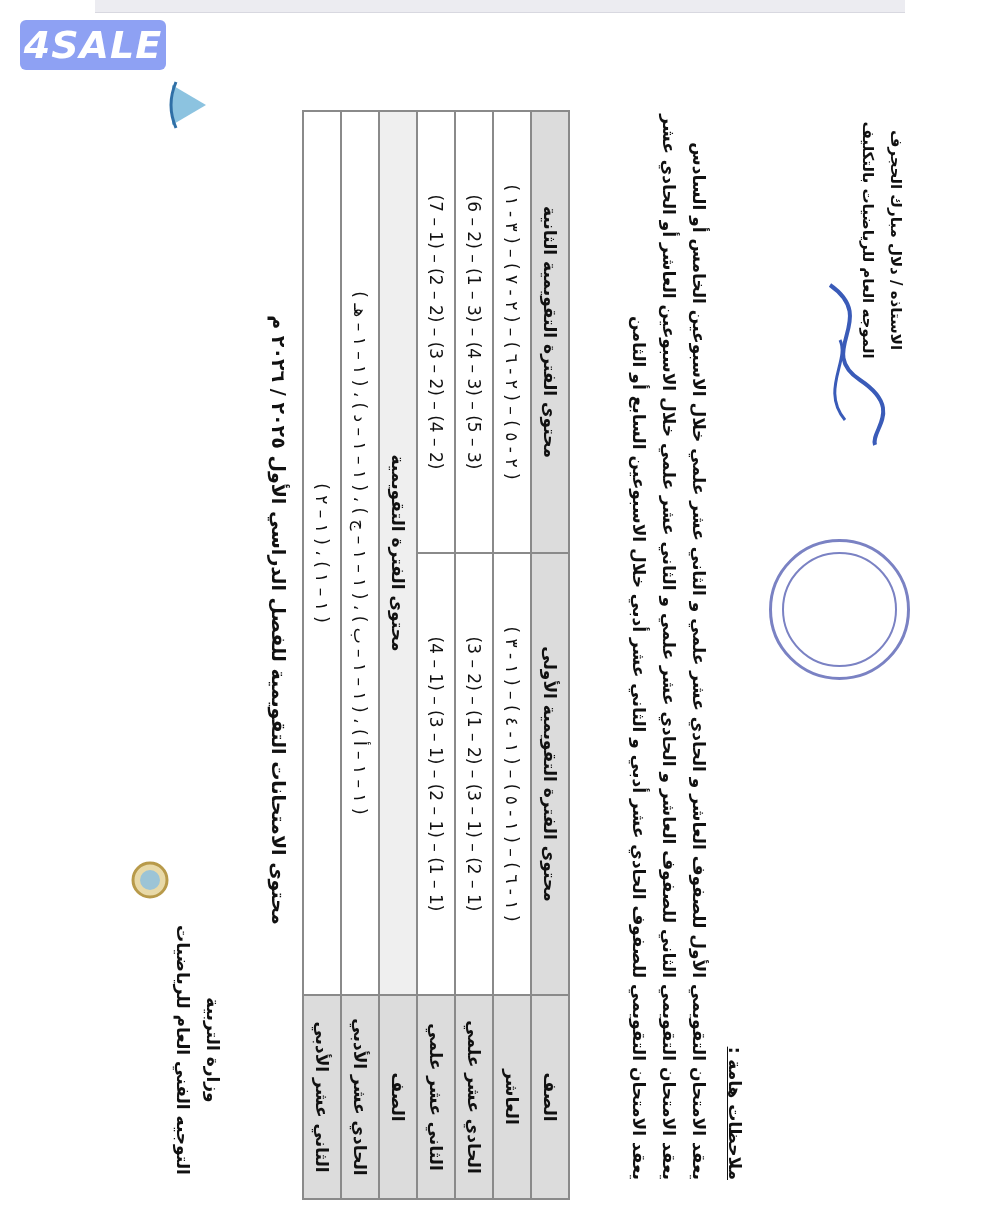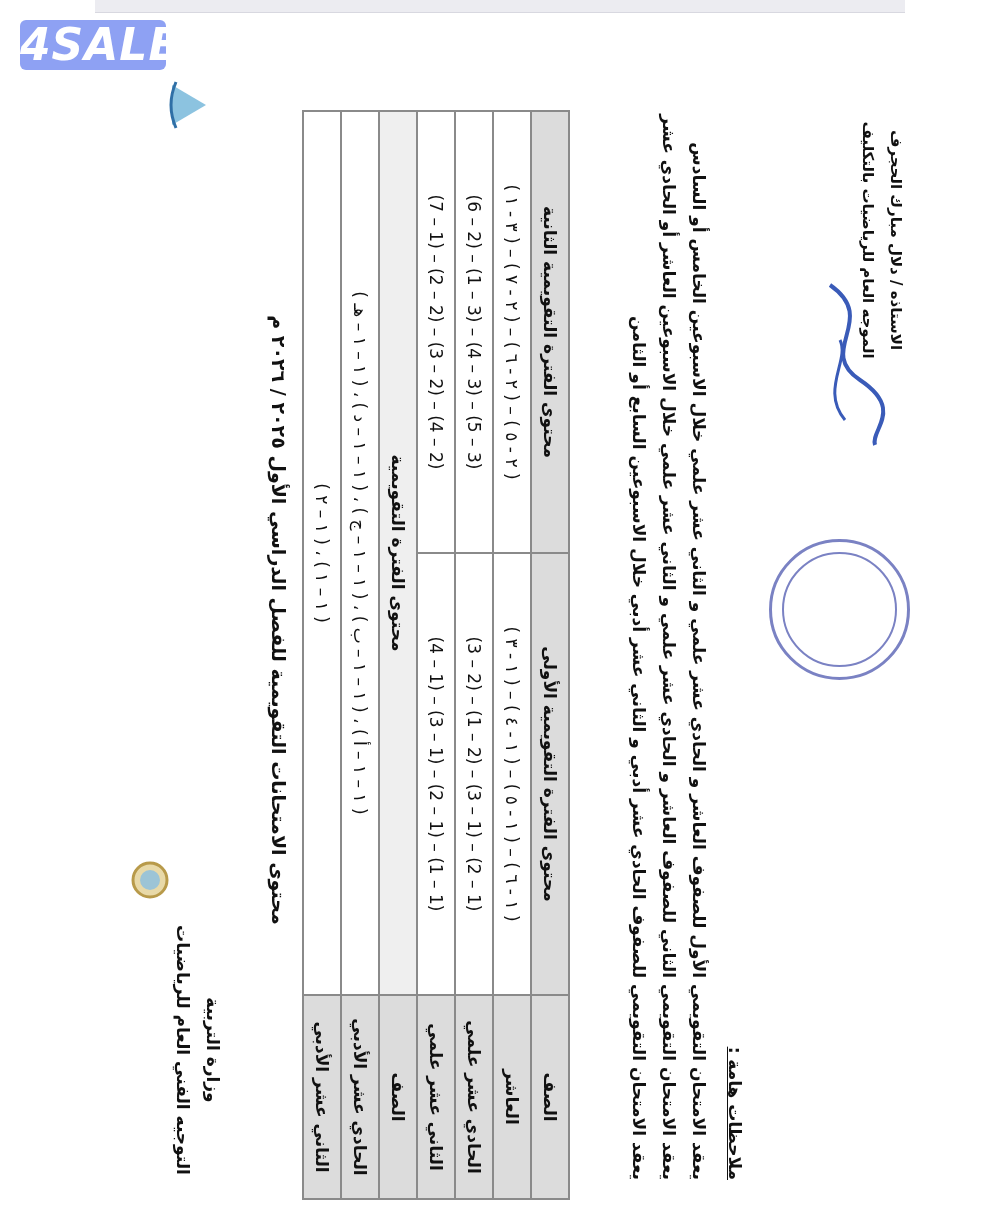--- a/index.html
+++ b/index.html
@@ -1,18 +1,18 @@
 <!DOCTYPE html>
 <html><head>
 <meta charset="utf-8">
 <style>
   html,body{margin:0;padding:0;}
   body{width:1000px;height:1227px;background:#ffffff;position:relative;overflow:hidden;font-family:"DejaVu Sans",sans-serif;}
   .topbar{position:absolute;left:95px;top:0;width:810px;height:12px;background:#ececf1;border-bottom:1px solid #d8d8e0;}
-  .badge{position:absolute;left:20px;top:20px;width:146px;height:50px;background:#8ea1f3;border-radius:6px;color:#fff;font-family:"DejaVu Sans",sans-serif;font-weight:bold;font-style:italic;font-size:44px;line-height:50px;text-align:center;letter-spacing:1px;}
+  .badge{position:absolute;left:20px;top:20px;width:146px;height:50px;background:#8ea1f3;border-radius:6px;color:#fff;font-family:"DejaVu Sans",sans-serif;font-weight:bold;font-style:italic;font-size:38px;line-height:50px;text-align:center;letter-spacing:1px;}
   
   .page{position:absolute;left:1000px;top:60px;width:1140px;height:860px;transform-origin:0 0;transform:rotate(90deg) translate(0,0);direction:rtl;font-family:"DejaVu Sans",sans-serif;color:#111;}
   
   .hdr-right{position:absolute;right:20px;top:772px;text-align:center;font-size:17px;line-height:30px;font-weight:bold;width:260px;}
   .hdr-emblem{position:absolute;right:0px;top:838px;}
   .title{position:absolute;right:230px;top:710px;font-size:19px;font-weight:bold;width:700px;text-align:center;}
   table.grid{position:absolute;right:0;top:430px;width:1090px;border-collapse:collapse;font-size:17px;direction:rtl;}
   table.grid td{border:2px solid #8a8a8a;height:36px;text-align:center;padding:0 6px;background:#fff;white-space:nowrap;}
   table.grid td.hd{background:#dcdcdc;font-weight:bold;}
   table.grid td.sub{background:#efefef;font-weight:bold;}

